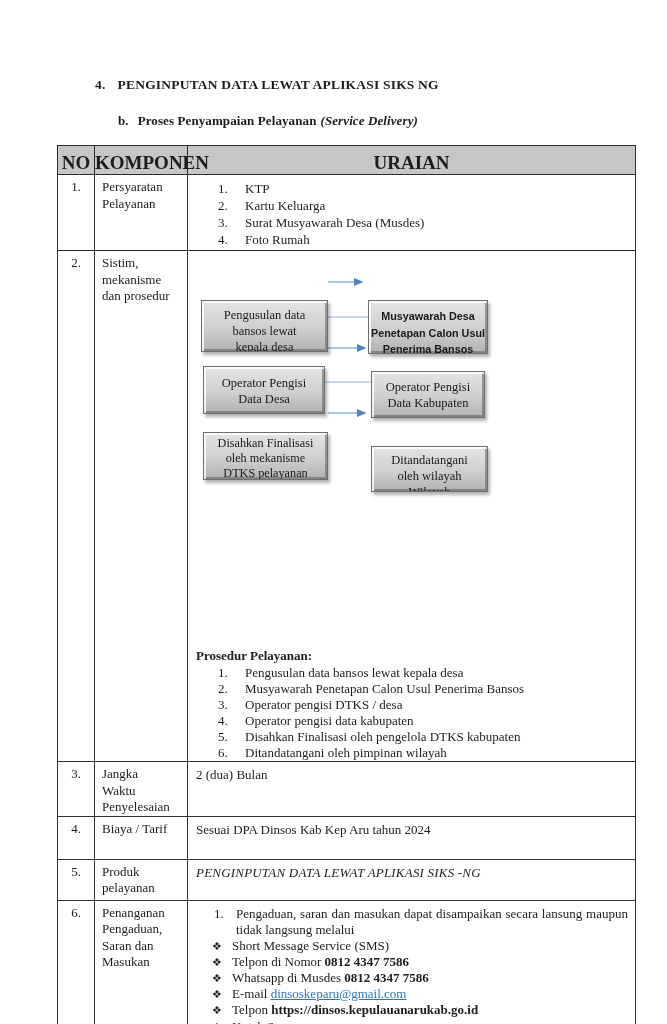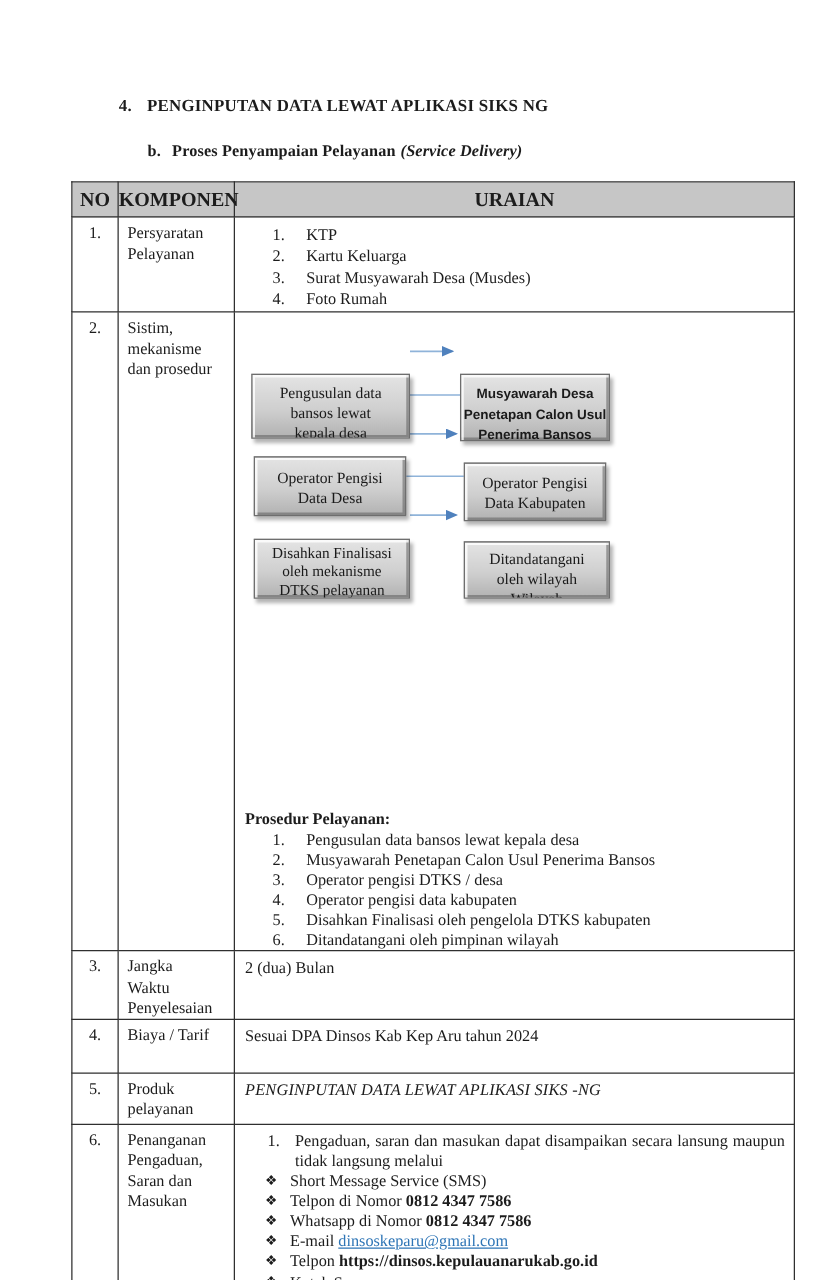--- a/index.html
+++ b/index.html
@@ -44,21 +44,21 @@
   }
   col.c-no{width:37px;}
   col.c-komp{width:93px;}
   col.c-ur{width:448px;}
   .main th,.main td{
     border:1px solid var(--line);
     vertical-align:top;
   }
   .main th{
     background:var(--header_bg);
-    font-weight:bold;font-size:16px;
+    font-weight:bold;font-size:19px;
     text-align:center;height:28px;padding-top:6px;
   }
   td.no{text-align:center;padding-top:4px;}
   td.komp{padding:4px 14px 0 7px;line-height:16.5px;}
   td.ur{padding:4px 8px 0 8px;line-height:17px;}
   tr.r1 td{height:76px;}
   tr.r2 td{height:314px;}
   tr.r3 td{height:33px;}
   tr.r4 td{height:43px;}
   tr.r5 td{height:41px;}
@@ -82,21 +82,21 @@
     box-shadow:inset 2px 2px 0 rgba(255,255,255,.8), inset -2px -2px 0 rgba(95,95,95,.55), 2px 3px 3px rgba(0,0,0,.30);
     font-size:12.5px;line-height:16px;color:#1a1a1a;margin-top:43px;
   }
   .fbox span{display:block;}
   .b1{left:13px;top:6px;width:127px;height:52px;padding-top:6px;}
   .b2{left:180px;top:6px;width:120px;height:54px;padding-top:7px;
       font-family:"Liberation Sans",sans-serif;font-weight:bold;font-size:10.8px;line-height:16.5px;}
   .b3{left:15px;top:72px;width:122px;height:48px;padding-top:8px;}
   .b4{left:183px;top:77px;width:114px;height:47px;padding-top:7px;}
   .b5{left:15px;top:138px;width:125px;height:48px;padding-top:3px;font-size:12.2px;line-height:15px;}
-  .b6{left:183px;top:140px;width:117px;height:46px;padding-top:5px;}
+  .b6{left:183px;top:152px;width:117px;height:46px;padding-top:5px;}
   .proc{padding:196px 8px 0 8px;}
   .proc-title{font-weight:bold;line-height:18px;}
   ol.proclist{list-style:none;counter-reset:p;margin-left:22px;}
   ol.proclist li{counter-increment:p;position:relative;padding-left:27px;line-height:16px;}
   ol.proclist li::before{content:counter(p) ".";position:absolute;left:0;}
   
   td.italic-cell{font-style:italic;letter-spacing:.2px;}
   
   .intro-row{position:relative;padding-left:40px;margin-top:1px;}
   .intro-num{position:absolute;left:18px;top:0;line-height:16px;}
@@ -238,21 +238,21 @@
           <div class="bullet-row">
             <span class="diamond">❖</span>
             <span>Short Message Service (SMS)</span><b></b>
           </div>
           <div class="bullet-row">
             <span class="diamond">❖</span>
             <span>Telpon di Nomor </span><b>0812 4347 7586</b>
           </div>
           <div class="bullet-row">
             <span class="diamond">❖</span>
-            <span>Whatsapp di Nomor </span><b>0812 4347 7586</b>
+            <span>Whatsapp di Musdes </span><b>0812 4347 7586</b>
           </div>
           <div class="bullet-row">
             <span class="diamond">❖</span>
             <span>E-mail </span><a class="email">dinsoskeparu@gmail.com</a>
           </div>
           <div class="bullet-row">
             <span class="diamond">❖</span>
             <span>Telpon </span><b>https://dinsos.kepulauanarukab.go.id</b>
           </div>
           <div class="bullet-row">

